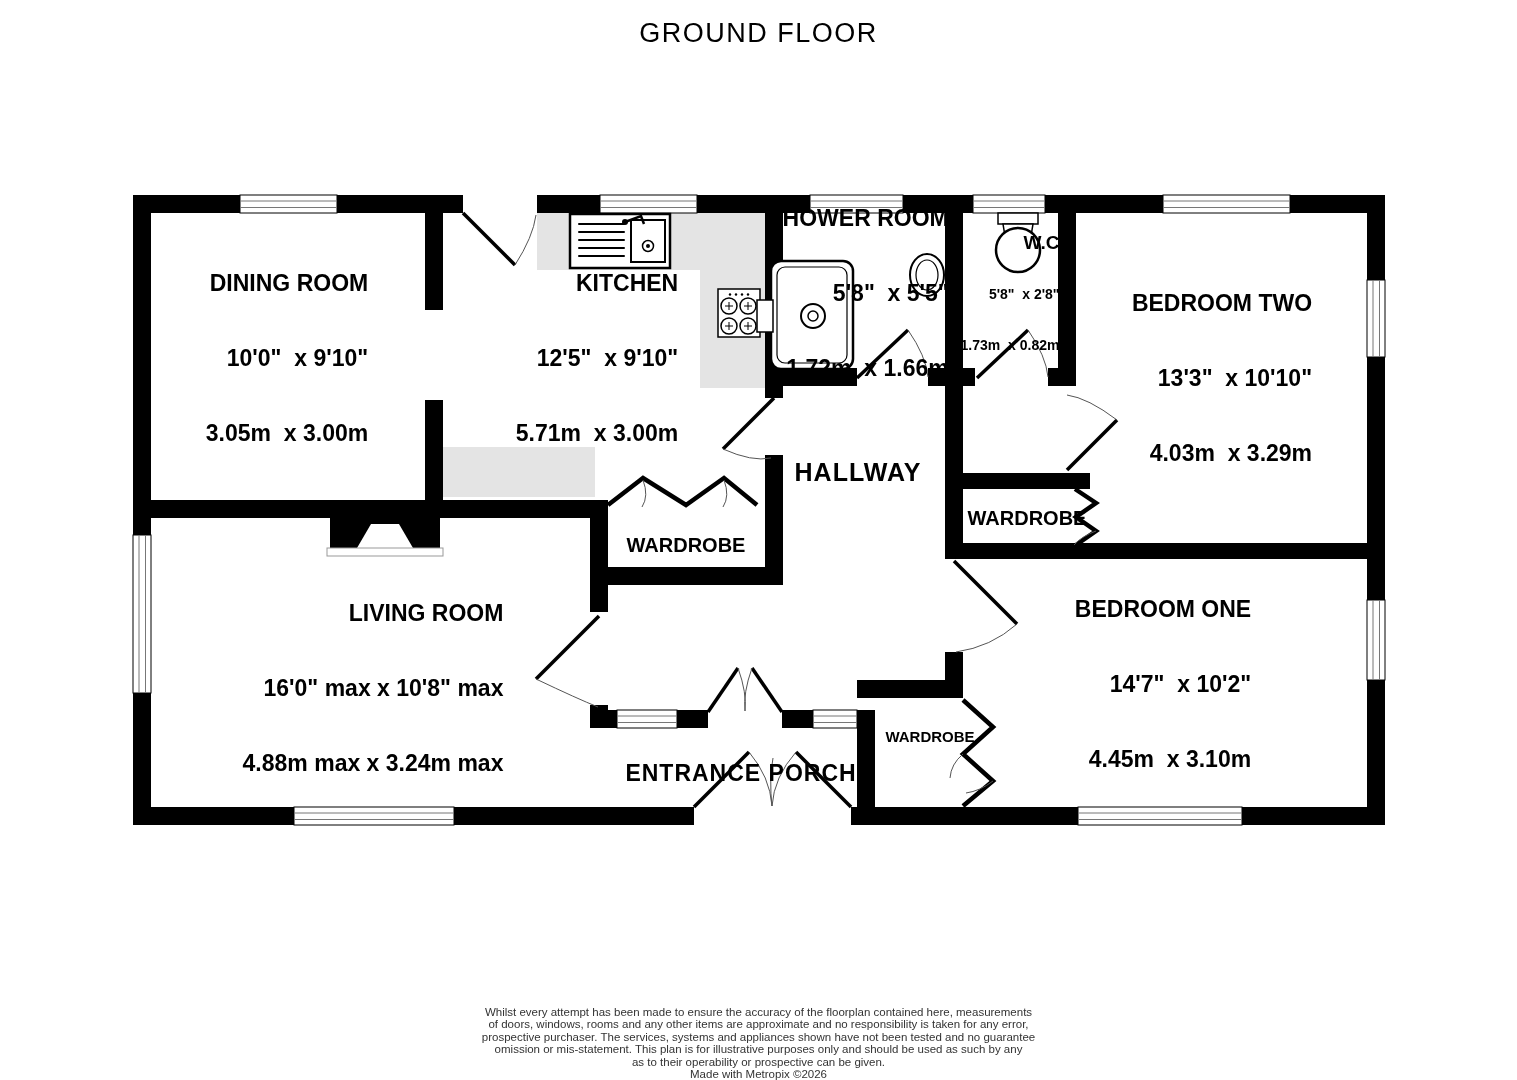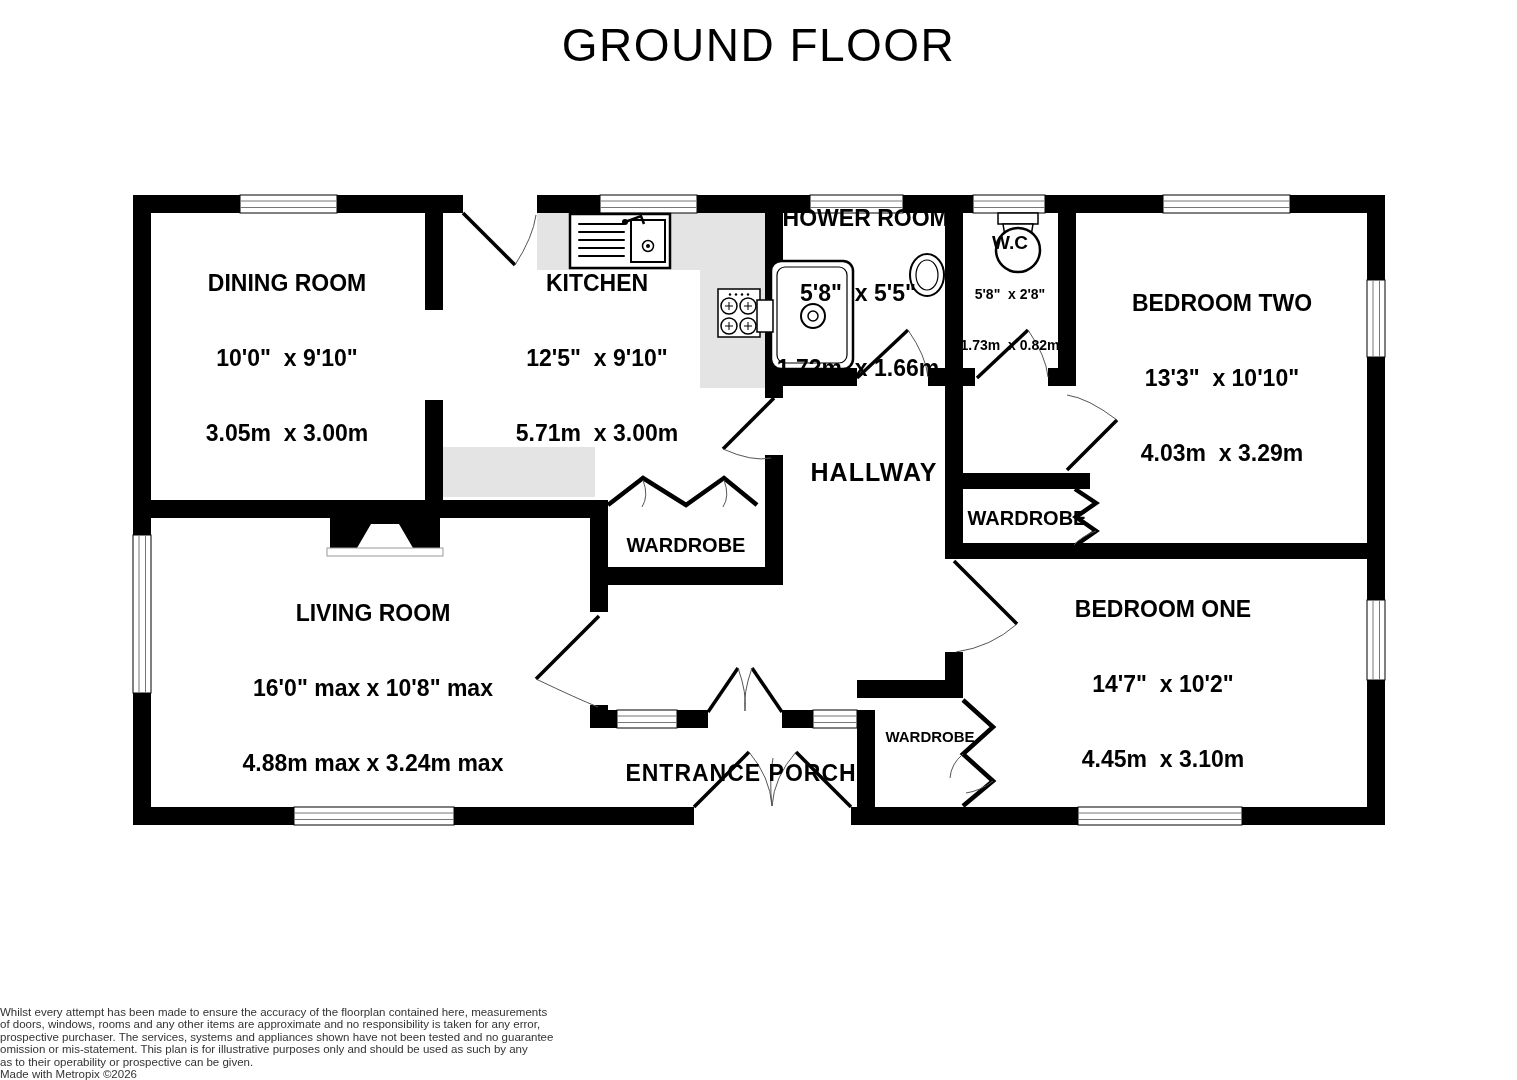--- a/index.html
+++ b/index.html
@@ -1,30 +1,30 @@
 <!DOCTYPE html>
 <html><head>
 <meta charset="utf-8">
 <style>
   html,body{margin:0;padding:0;background:#fff;}
   .page{position:relative;width:1517px;height:1080px;background:#fff;overflow:hidden;
         font-family:"Liberation Sans", sans-serif;}
   .title{position:absolute;top:18px;left:0;width:100%;text-align:center;
-         font-size:46px;letter-spacing:1.5px;color:#000;}
+         font-size:27px;letter-spacing:1.5px;color:#000;}
   svg.plan{position:absolute;left:0;top:0;}
-  .lbl{position:absolute;transform:translate(-50%,-50%);text-align:center;
+  .lbl{position:absolute;transform:translate(-50%,-50%);text-align:right;
        font-weight:700;color:#000;white-space:pre;}
   .big{font-size:23px;line-height:25px;}
   .w20{font-size:20px;}
   .w15{font-size:15px;}
-  .hall{font-size:25px;letter-spacing:1px;margin-left:16px;}
+  .hall{font-size:25px;letter-spacing:1px;}
   .porch{font-size:23px;letter-spacing:1px;}
   .wcblk .wc-name{font-size:19px;line-height:16px;}
   .wcblk .wc-dim{font-size:14px;line-height:15px;}
-  .disclaimer{position:absolute;top:1006px;left:0;width:100%;
+  .disclaimer{position:absolute;top:1006px;left:0;width:100%;text-align:center;
               font-size:11.5px;line-height:12.4px;color:#333;}
 </style>
 </head>
 <body>
 
 <div class="page">
 
   <div class="title">GROUND FLOOR</div>
 
   <svg class="plan" width="1517" height="1080" viewBox="0 0 1517 1080">

